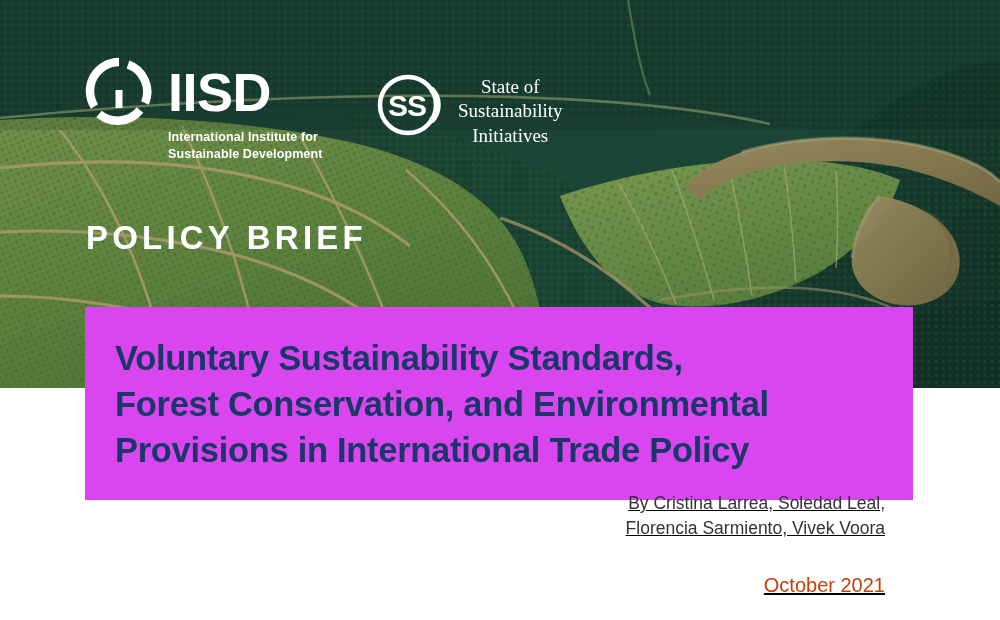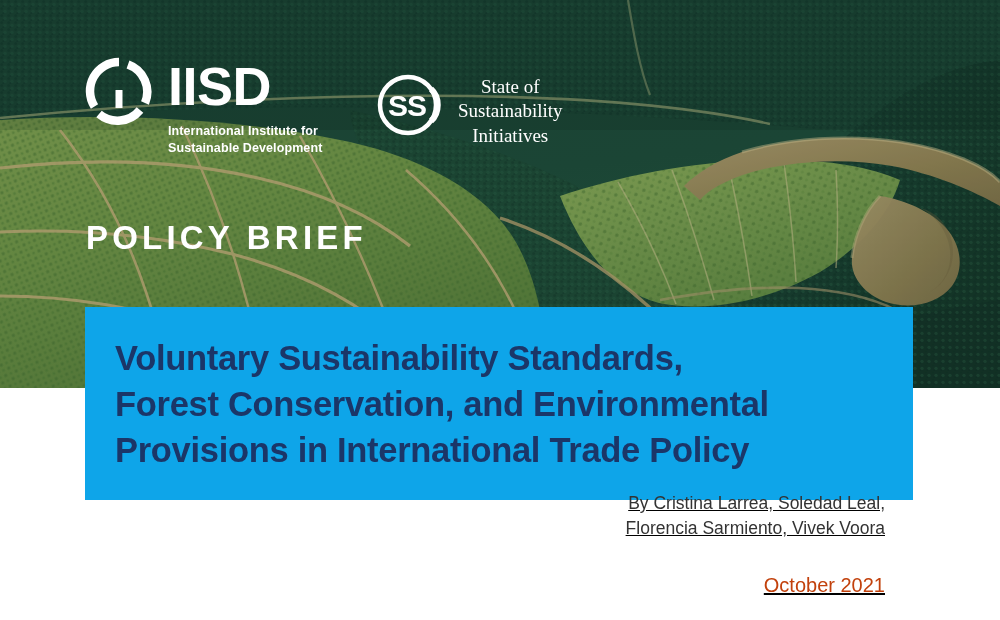--- a/index.html
+++ b/index.html
@@ -62,21 +62,21 @@
     display: flex;
     flex-direction: column;
     justify-content: flex-start;
   }
   .iisd-wordmark {
     color: #ffffff;
     font-size: 54px;
     line-height: 0.98;
     font-weight: bold;
     letter-spacing: -0.5px;
-    margin-top: 8px;
+    margin-top: 14px;
   }
   .iisd-tagline {
     color: #ffffff;
     font-size: 12.5px;
     line-height: 1.38;
     font-weight: bold;
     letter-spacing: 0.1px;
     margin-top: 10px;
     white-space: pre-line;
   }
@@ -115,21 +115,21 @@
     letter-spacing: 4.2px;
     line-height: 1;
   }
 
   
   .title-panel {
     position: absolute;
     left: 85px;
     top: 307px;
     width: 828px;
-    background: #0ea5e9;
+    background: #d946ef;
     z-index: 5;
   }
   .doc-title {
     margin: 0;
     padding: 29px 30px 26px 30px;
     color: #1b3668;
     font-size: 34.5px;
     font-weight: bold;
     line-height: 1.33;
     letter-spacing: -0.3px;

